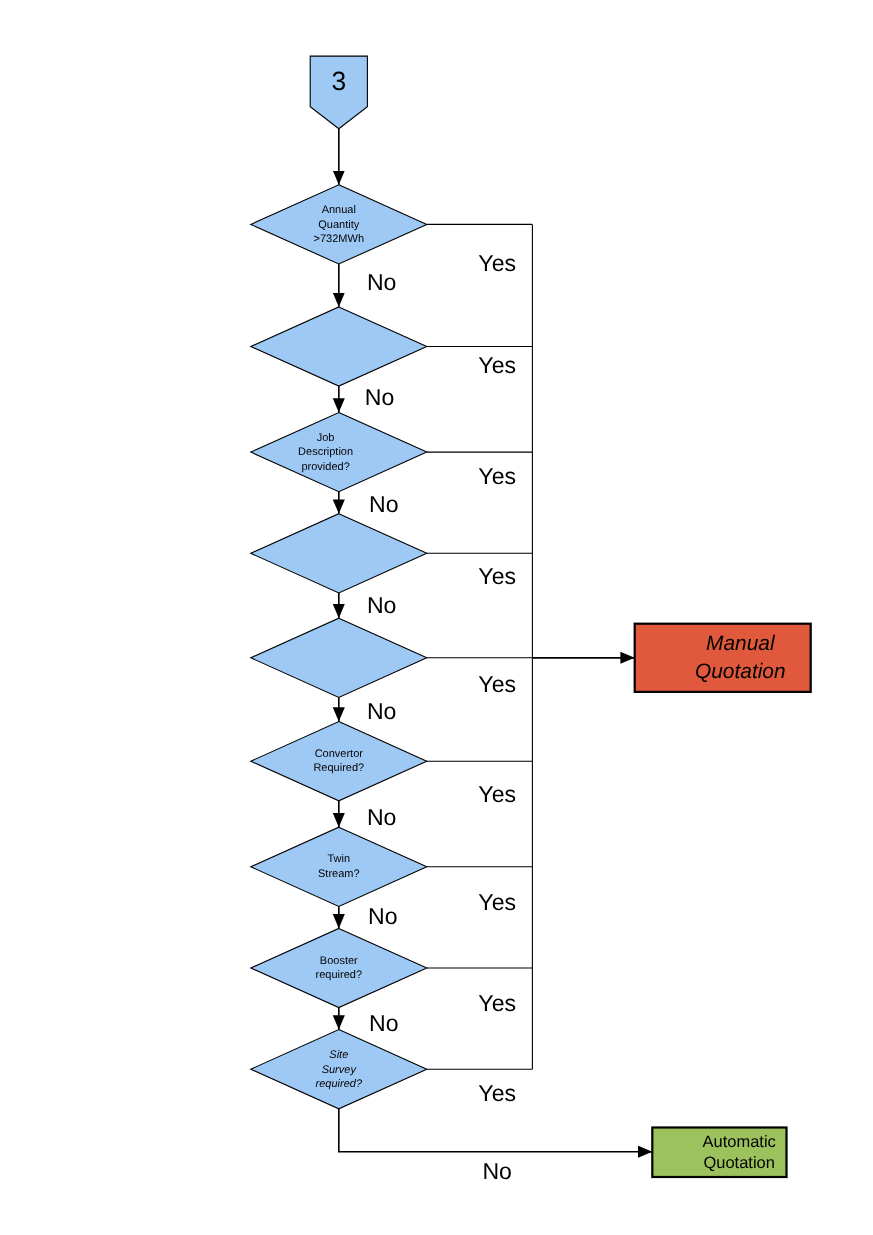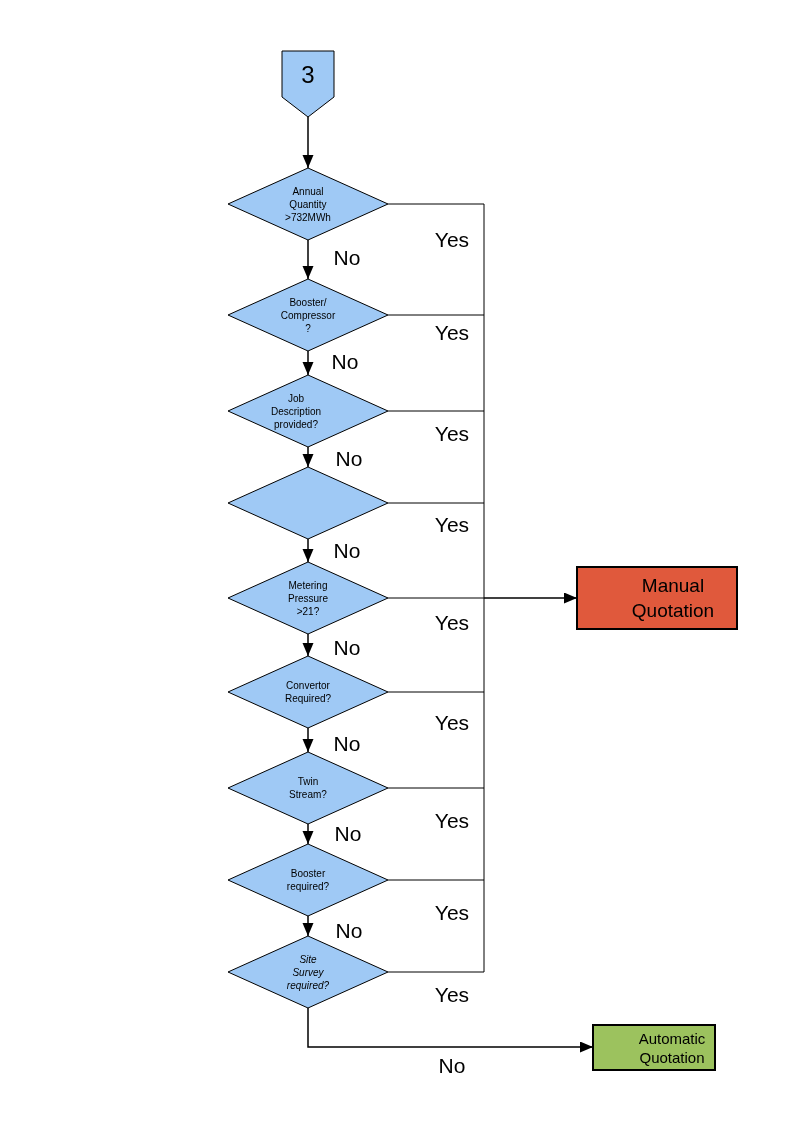--- a/index.html
+++ b/index.html
@@ -79,40 +79,34 @@
       <rect class="box" x="577" y="567" width="160" height="62" fill="#E0593C"></rect>
       <rect class="box" x="593" y="1025" width="122" height="45" fill="#9CC25E"></rect>
     </g>
   </svg>
 
   <div class="lbl conn-lbl" style="left:282px;top:51px;width:52px;height:48px;">3</div>
 
   <div class="lbl node-lbl" style="left:228px;top:168px;width:160px;height:72px;">Annual
 Quantity
 &gt;732MWh</div>
-  <div class="lbl node-lbl" style="left:228px;top:279px;width:160px;height:72px;">Booster/
-Compressor
-?</div>
   <div class="lbl node-lbl" style="left:216px;top:375px;width:160px;height:72px;">Job
 Description
 provided?</div>
-  <div class="lbl node-lbl" style="left:228px;top:562px;width:160px;height:72px;">Metering
-Pressure
-&gt;21?</div>
   <div class="lbl node-lbl" style="left:228px;top:656px;width:160px;height:72px;">Convertor
 Required?</div>
   <div class="lbl node-lbl" style="left:228px;top:752px;width:160px;height:72px;">Twin
 Stream?</div>
   <div class="lbl node-lbl" style="left:228px;top:844px;width:160px;height:72px;">Booster
 required?</div>
   <div class="lbl node-lbl" style="left:228px;top:936px;width:160px;height:72px;font-style:italic;">Site
 Survey
 required?</div>
 
-  <div class="lbl manual-lbl" style="left:577px;top:567px;width:192px;height:62px;">Manual
+  <div class="lbl manual-lbl" style="left:577px;top:567px;width:192px;height:62px;font-style:italic;">Manual
 Quotation</div>
   <div class="lbl auto-lbl" style="left:593px;top:1025px;width:122px;height:45px;padding-left:18px;">Automatic
 Quotation</div>
 
   <div class="lbl edge-lbl" style="left:402px;top:229px;width:100px;height:22px;">Yes</div>
   <div class="lbl edge-lbl" style="left:402px;top:322px;width:100px;height:22px;">Yes</div>
   <div class="lbl edge-lbl" style="left:402px;top:423px;width:100px;height:22px;">Yes</div>
   <div class="lbl edge-lbl" style="left:402px;top:514px;width:100px;height:22px;">Yes</div>
   <div class="lbl edge-lbl" style="left:402px;top:612px;width:100px;height:22px;">Yes</div>
   <div class="lbl edge-lbl" style="left:402px;top:712px;width:100px;height:22px;">Yes</div>

